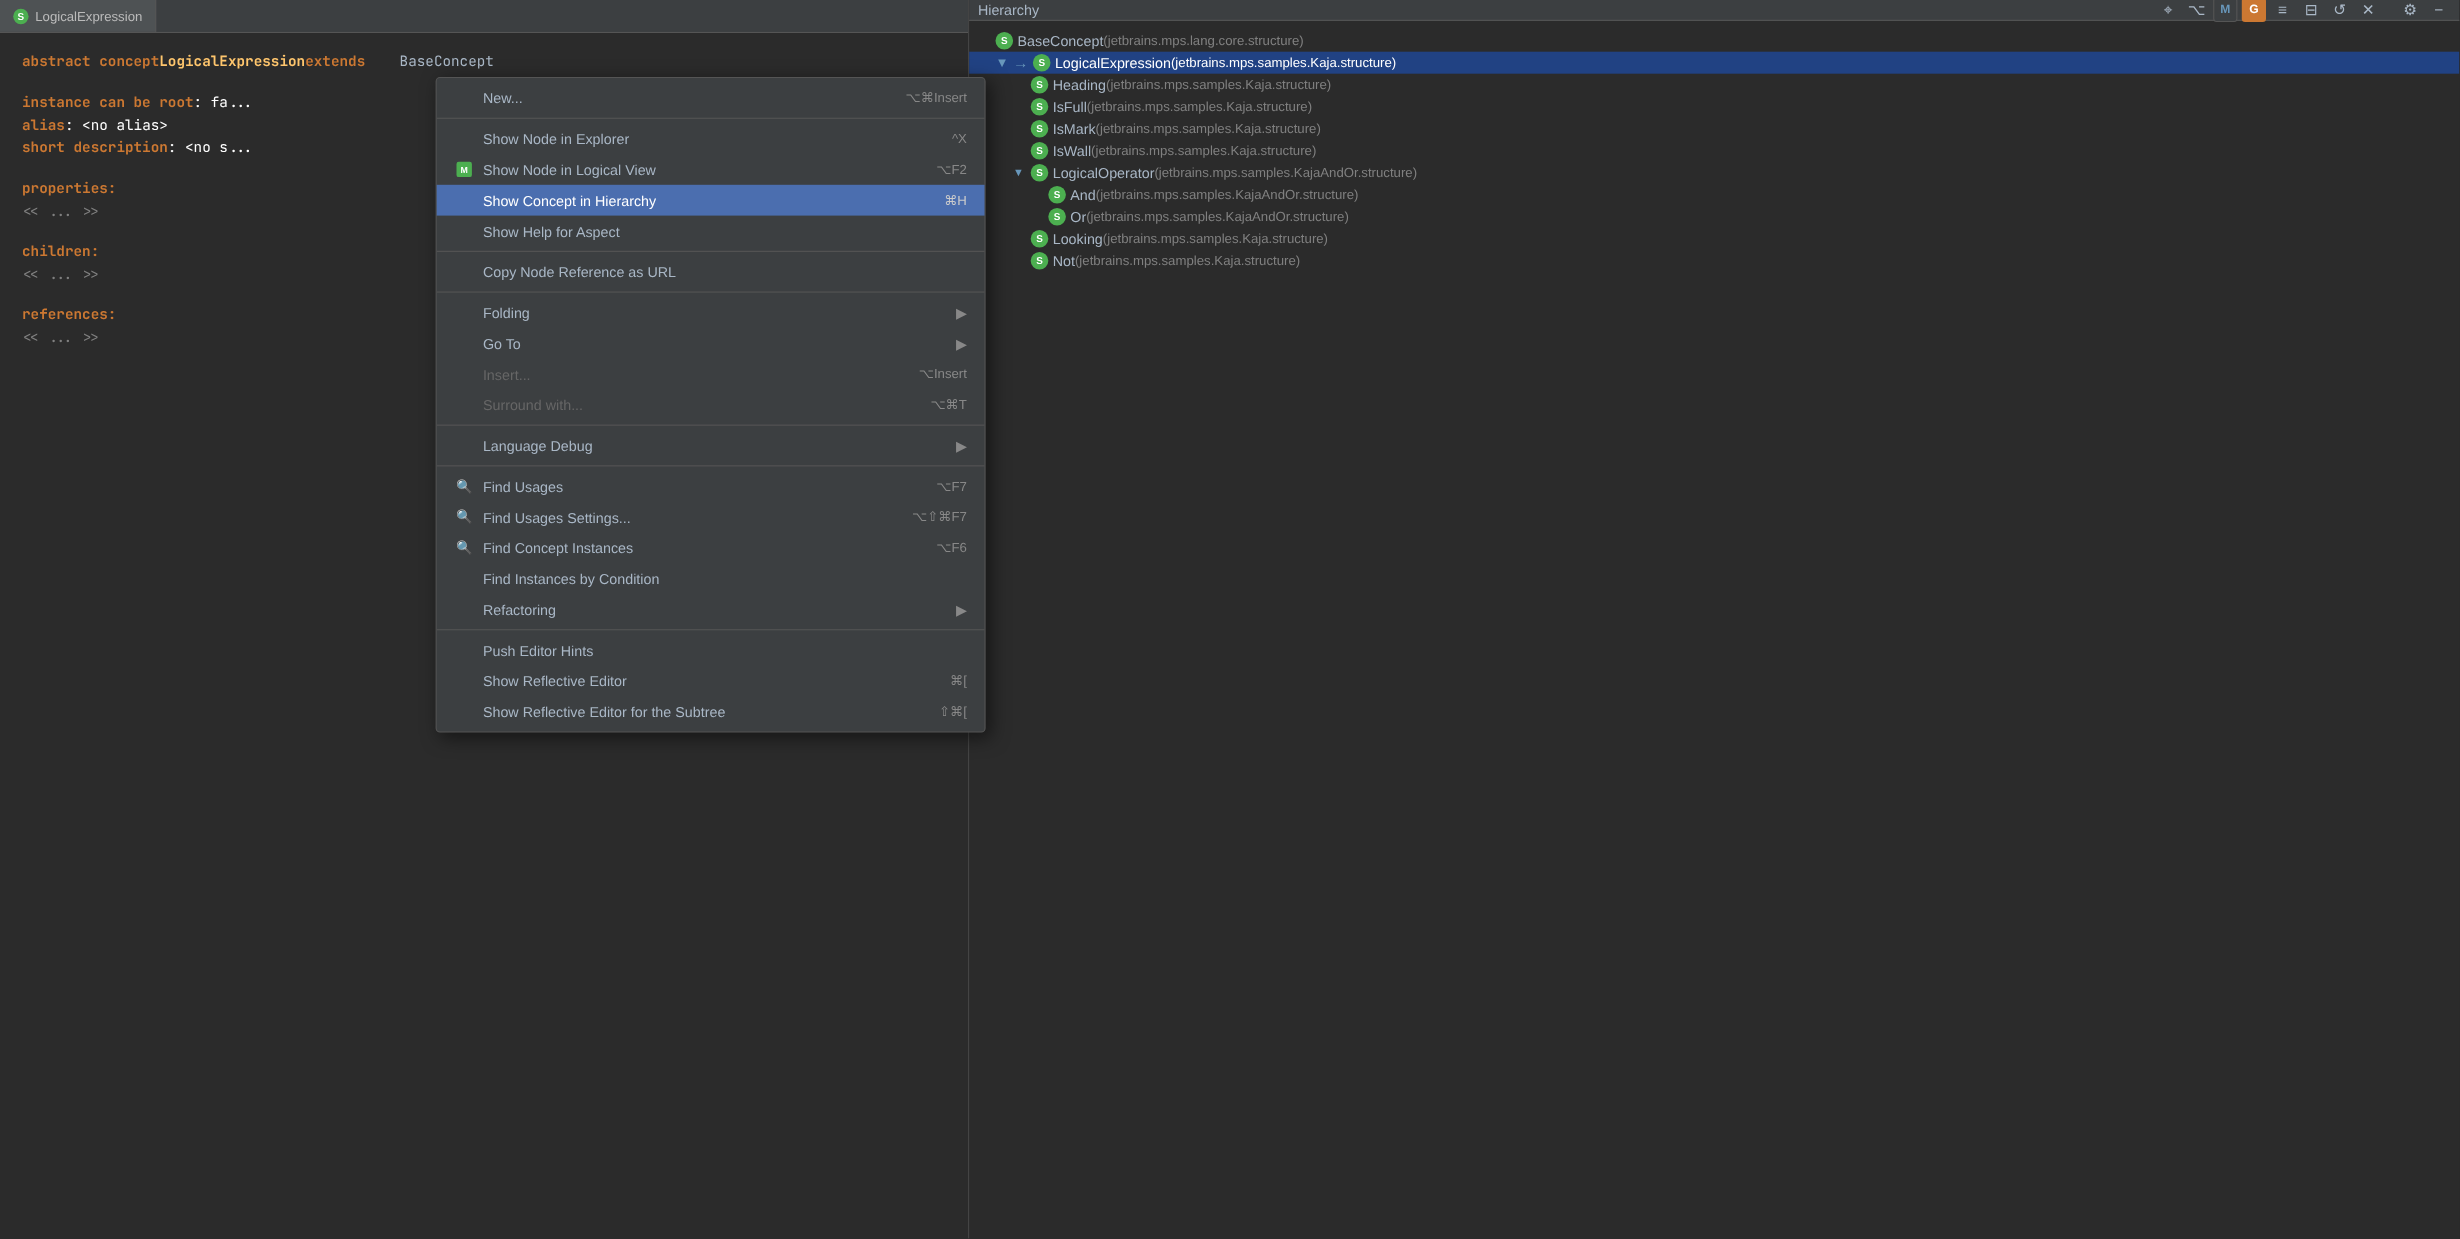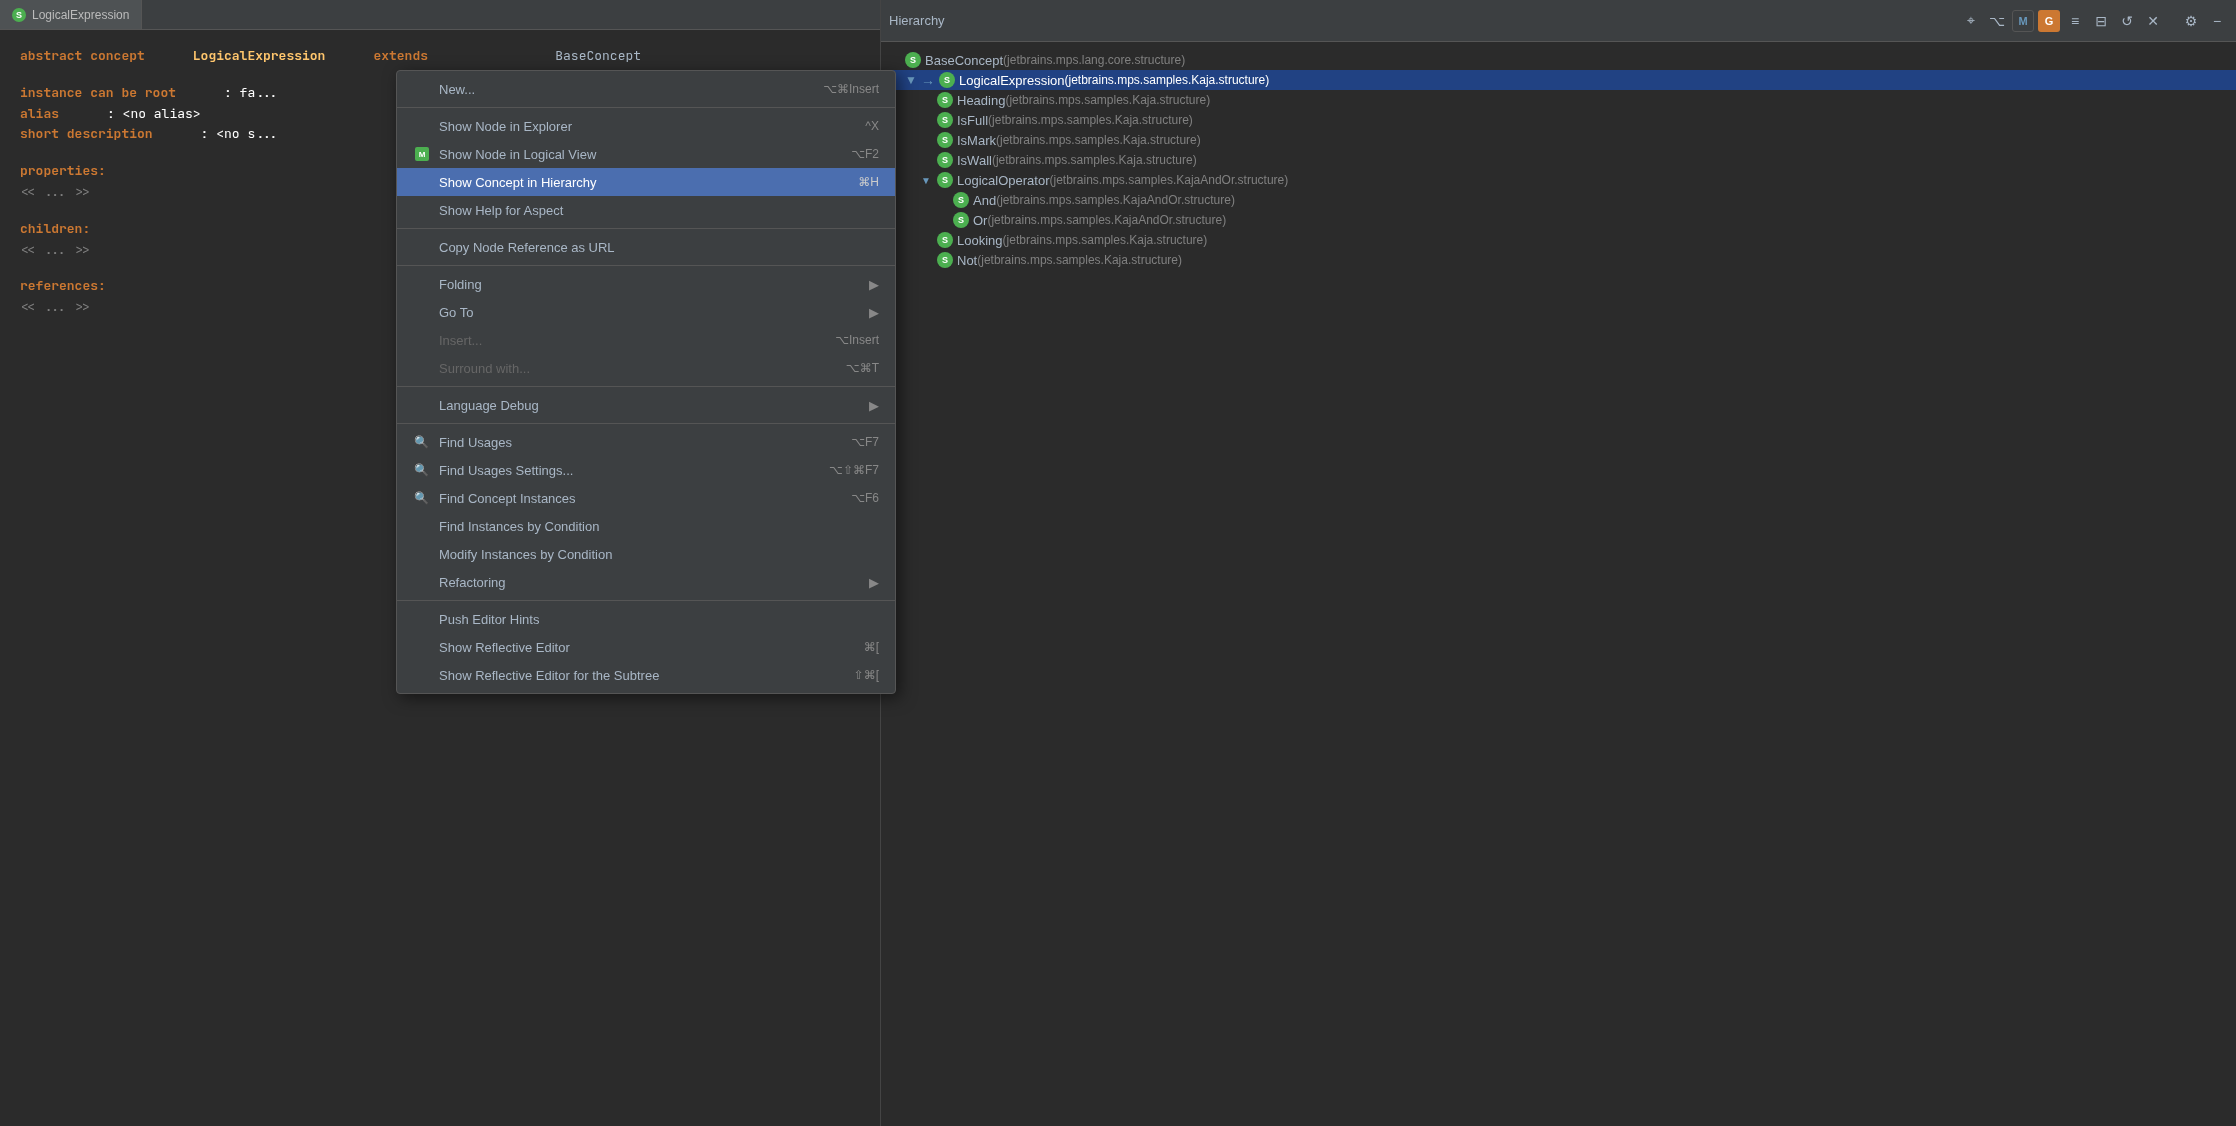--- a/index.html
+++ b/index.html
@@ -62,21 +62,20 @@
       font-family: 'JetBrains Mono', 'Fira Code', 'Courier New', monospace;
       font-size: 13px;
       line-height: 1.6;
       color: #a9b7c6;
       position: relative;
     }
 
     .code-line {
       display: flex;
       align-items: center;
-      gap: 48px;
     }
 
     .kw-abstract { color: #cc7832; font-weight: bold; }
     .kw-extends { color: #cc7832; font-weight: bold; }
     .kw-instance { color: #cc7832; font-weight: bold; }
     .kw-alias { color: #cc7832; font-weight: bold; }
     .kw-short { color: #cc7832; font-weight: bold; }
     .kw-properties { color: #cc7832; font-weight: bold; }
     .kw-children { color: #cc7832; font-weight: bold; }
     .kw-references { color: #cc7832; font-weight: bold; }
@@ -169,21 +168,21 @@
       display: flex;
       flex-direction: column;
       border-left: 1px solid #444;
     }
 
     .hierarchy-header {
       display: flex;
       align-items: center;
       justify-content: space-between;
       padding: 0 8px;
-      height: 42px;
+      height: 19px;
       background: #3c3f41;
       border-bottom: 1px solid #555;
     }
 
     .hierarchy-title {
       color: #a9b7c6;
       font-size: 13px;
       font-weight: 500;
     }
 
@@ -435,24 +434,20 @@
       <div class="menu-item-icon find-icon">🔍</div>
       <span>Find Concept Instances</span>
       <span class="menu-item-shortcut">⌥F6</span>
     </div>
 
     <div class="menu-item">
       <div class="menu-item-icon"></div>
       <span>Find Instances by Condition</span>
     </div>
 
-    <div class="menu-item">
-      <div class="menu-item-icon"></div>
-      <span>Modify Instances by Condition</span>
-    </div>
 
     <div class="menu-item">
       <div class="menu-item-icon"></div>
       <span>Refactoring</span>
       <span class="menu-item-arrow">▶</span>
     </div>
 
     <div class="menu-separator"></div>
 
     <div class="menu-item">

